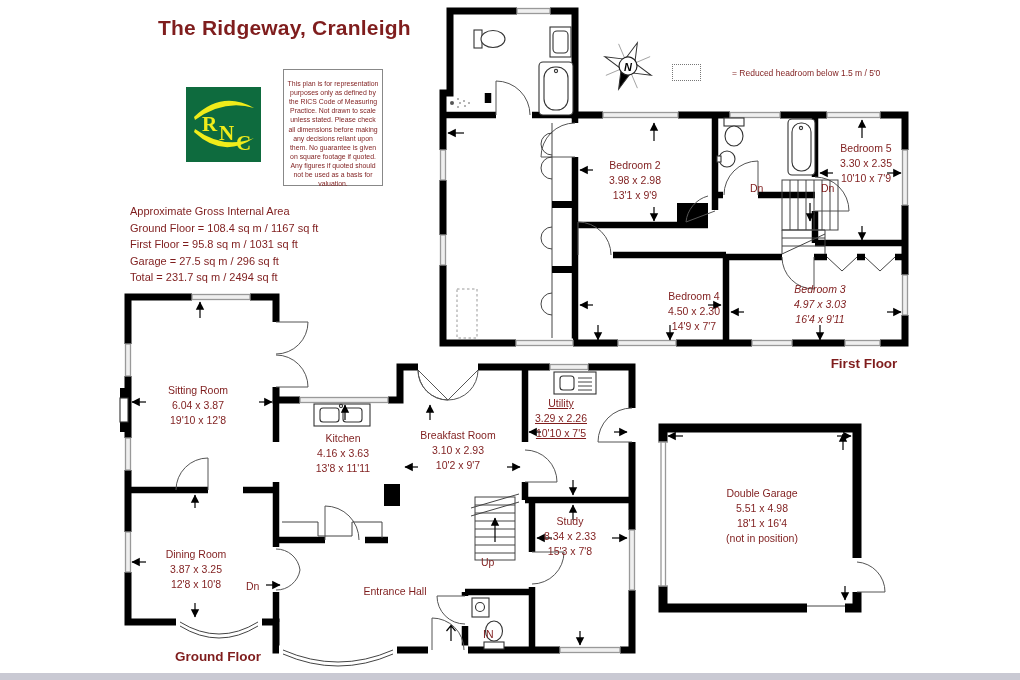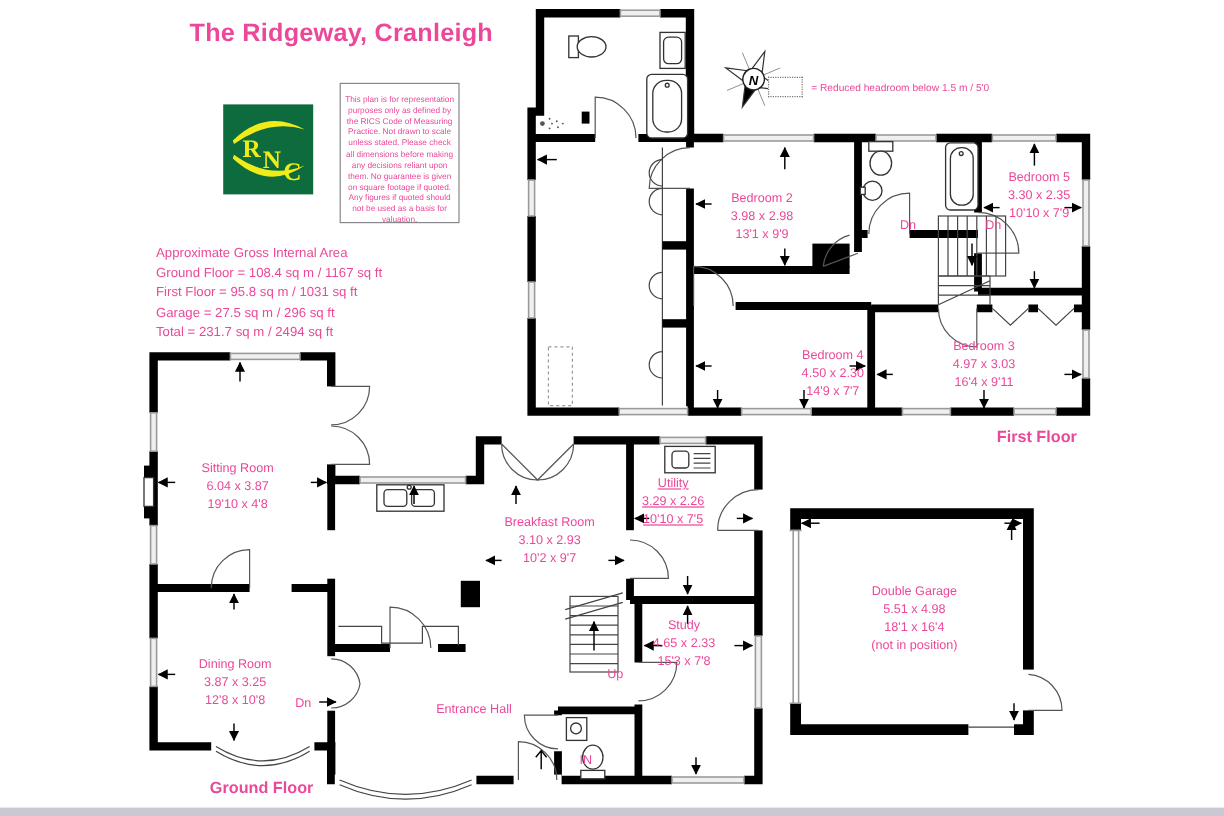--- a/index.html
+++ b/index.html
@@ -1,23 +1,23 @@
 <!DOCTYPE html>
 <html><head>
 <meta charset="utf-8">
 <style>
   html,body{margin:0;padding:0;background:#fff;}
   .page{position:relative;width:1020px;height:680px;background:#fff;overflow:hidden;
-        font-family:"Liberation Sans",sans-serif;color:#ec4899;}
+        font-family:"Liberation Sans",sans-serif;color:#7f1d1d;}
   .title{position:absolute;left:158px;top:16px;font-size:21px;font-weight:bold;letter-spacing:.2px;}
   .disclaimer{position:absolute;left:283px;top:69px;width:100px;height:117px;box-sizing:border-box;
         border:1px solid #888;padding:9px 3px;font-size:6.9px;line-height:1.32;text-align:center;}
   .areas{position:absolute;left:130px;top:203px;width:278px;font-size:11px;line-height:16.5px;}
   .areas div{white-space:nowrap;}
-  .legend{position:absolute;left:640px;top:64px;display:flex;align-items:center;}
+  .legend{position:absolute;left:672px;top:64px;display:flex;align-items:center;gap:24px;}
   .legend .box{width:27px;height:15px;border:1px dotted #777;background:#fff;}
   .legend .txt{margin-left:7px;font-size:8.5px;}
   .room-label{position:absolute;width:140px;text-align:center;font-size:10.5px;line-height:1.42;}
   .room-label span{display:block;}
   .floor-title{position:absolute;width:140px;text-align:center;font-size:13.5px;font-weight:bold;}
   .anno{position:absolute;font-size:10.5px;}
   .footer-bar{position:absolute;left:0;top:673px;width:1020px;height:7px;background:#c9c9d3;}
   svg{position:absolute;overflow:visible;}
   .wall{stroke:#000;stroke-width:7;fill:none;}
   .wall6{stroke:#000;stroke-width:6.5;fill:none;}
@@ -382,29 +382,34 @@
   <div class="room-label" style="left:796px;top:141px;">
     <span>Bedroom 5</span>
     <span>3.30 x 2.35</span>
     <span>10'10 x 7'9</span>
   </div>
   <div class="room-label" style="left:624px;top:279px;margin-top:10px;">
     <span>Bedroom 4</span>
     <span>4.50 x 2.30</span>
     <span>14'9 x 7'7</span>
   </div>
-  <div class="room-label" style="left:750px;top:282px;">
+  <div class="room-label" style="left:750px;top:282px;font-style:italic;">
     <span>Bedroom 3</span>
     <span>4.97 x 3.03</span>
     <span>16'4 x 9'11</span>
   </div>
   <div class="room-label" style="left:128px;top:383px;">
     <span>Sitting Room</span>
     <span>6.04 x 3.87</span>
-    <span>19'10 x 4'8</span>
+    <span>19'10 x 12'8</span>
+  </div>
+  <div class="room-label" style="left:273px;top:431px;">
+    <span>Kitchen</span>
+    <span>4.16 x 3.63</span>
+    <span>13'8 x 11'11</span>
   </div>
   <div class="room-label" style="left:388px;top:428px;">
     <span>Breakfast Room</span>
     <span>3.10 x 2.93</span>
     <span>10'2 x 9'7</span>
   </div>
   <div class="room-label" style="left:491px;top:396px;text-decoration:underline;">
     <span>Utility</span>
     <span>3.29 x 2.26</span>
     <span>10'10 x 7'5</span>
@@ -412,33 +417,33 @@
   <div class="room-label" style="left:126px;top:547px;">
     <span>Dining Room</span>
     <span>3.87 x 3.25</span>
     <span>12'8 x 10'8</span>
   </div>
   <div class="room-label" style="left:325px;top:584px;">
     <span>Entrance Hall</span>
   </div>
   <div class="room-label" style="left:500px;top:514px;">
     <span>Study</span>
-    <span>4.65 x 2.33</span>
+    <span>8.34 x 2.33</span>
     <span>15'3 x 7'8</span>
   </div>
   <div class="room-label" style="left:682px;top:486px;width:160px;">
     <span>Double Garage</span>
     <span>5.51 x 4.98</span>
     <span>18'1 x 16'4</span>
     <span>(not in position)</span>
   </div>
 
   <div class="floor-title" style="left:794px;top:356px;">First Floor</div>
   <div class="floor-title" style="left:148px;top:649px;">Ground Floor</div>
 
   <span class="anno" style="left:750px;top:182px;">Dn</span>
   <span class="anno" style="left:821px;top:182px;">Dn</span>
   <span class="anno" style="left:246px;top:580px;">Dn</span>
-  <span class="anno" style="left:481px;top:556px;margin-left:25px;">Up</span>
+  <span class="anno" style="left:481px;top:556px;">Up</span>
   <span class="anno" style="left:439px;top:628px;margin-left:44px;">IN</span>
 
   <div class="footer-bar"></div>
 </div>
 
 </body></html>

